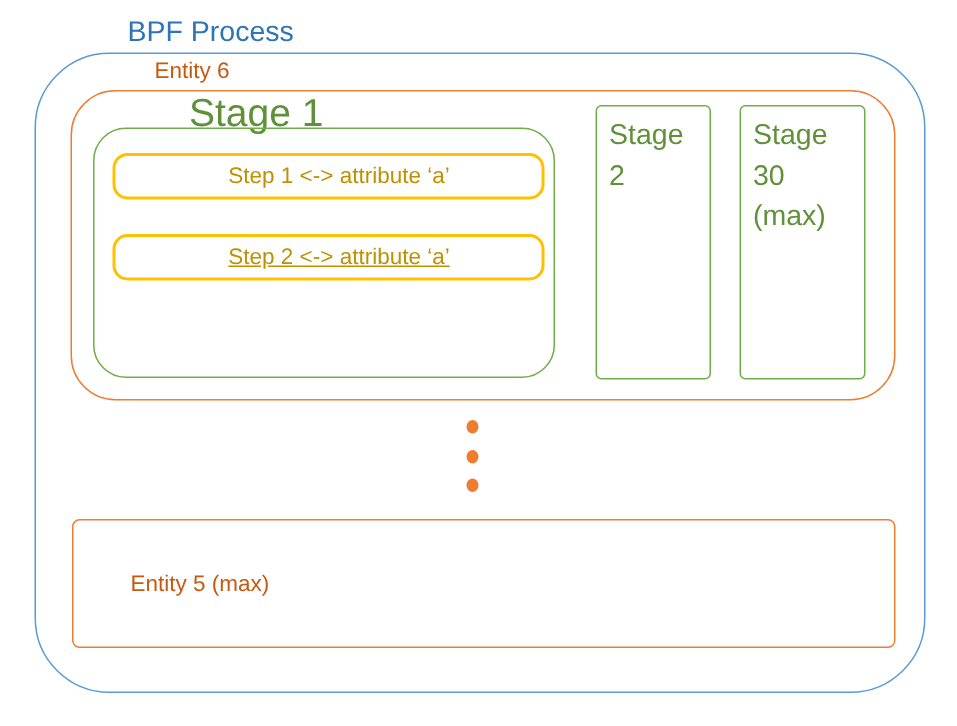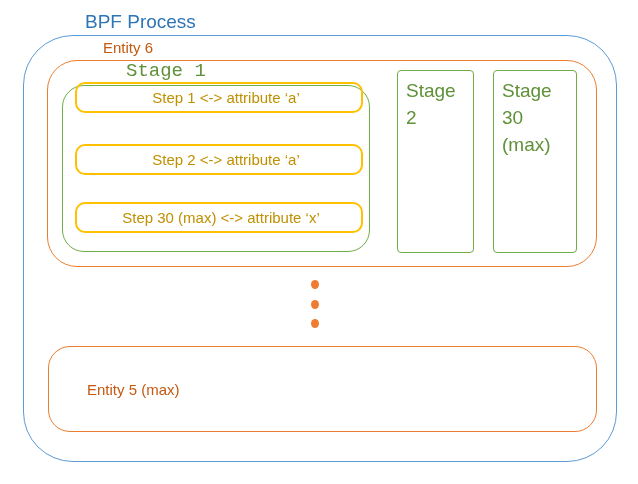--- a/index.html
+++ b/index.html
@@ -49,40 +49,39 @@
   }
   
   .stage1-rect {
     left: 62px; top: 85px; width: 308px; height: 167px;
     border: 1.5px solid var(--green_border);
     border-radius: 22px;
   }
   .stage1-label {
     position: absolute;
     left: 126px; top: 60px;
-    font-size: 19px;
+    font-size: 26px;
     color: var(--stage_text);
     white-space: nowrap;
-    font-family: Liberation Mono, monospace;
   }
   
   .step-box {
     left: 75px; width: 288px; height: 31px;
     border: 2px solid var(--gold_border);
     border-radius: 10px;
     display: flex;
     align-items: center;
     justify-content: center;
     font-size: 15px;
     color: var(--step_text);
     padding-left: 14px;
     white-space: nowrap;
   }
-  .step-1 { top: 82px; }
-  .step-2 { top: 144px; }
+  .step-1 { top: 102px; }
+  .step-2 { top: 156px; text-decoration: underline; }
   .step-3 { top: 202px; padding-left: 4px; }
   
   .stage-box {
     top: 70px; height: 183px;
     border: 1.5px solid var(--green_border);
     border-radius: 4px;
     font-size: 19px;
     line-height: 1.42;
     color: var(--stage_text);
     padding: 7px 6px 0 8px;
@@ -98,21 +97,21 @@
     border-radius: 50%;
     background: var(--dot_color);
   }
   .dot-1 { top: 280px; }
   .dot-2 { top: 300px; }
   .dot-3 { top: 319px; }
   
   .entity5-rect {
     left: 48px; top: 346px; width: 549px; height: 86px;
     border: 1.5px solid var(--orange_border);
-    border-radius: 22px;
+    border-radius: 5px;
     display: flex;
     align-items: center;
     font-size: 15px;
     color: var(--entity_text);
     padding-left: 38px;
   }
 </style>
 </head>
 <body>
 
@@ -130,21 +129,20 @@
 
   <div class="stage1-label">Stage 1</div>
 
   <div class="shape stage1-rect">
   </div>
 
   <div class="shape step-box step-1">Step 1 &lt;-&gt; attribute ‘a’</div>
 
   <div class="shape step-box step-2">Step 2 &lt;-&gt; attribute ‘a’</div>
 
-  <div class="shape step-box step-3">Step 30 (max) &lt;-&gt; attribute ‘x’</div>
 
   <div class="shape stage-box stage2-box">Stage
 2</div>
 
   <div class="shape stage-box stage30-box">Stage
 30
 (max)</div>
 
   <div class="dot dot-1"></div>
   <div class="dot dot-2"></div>

